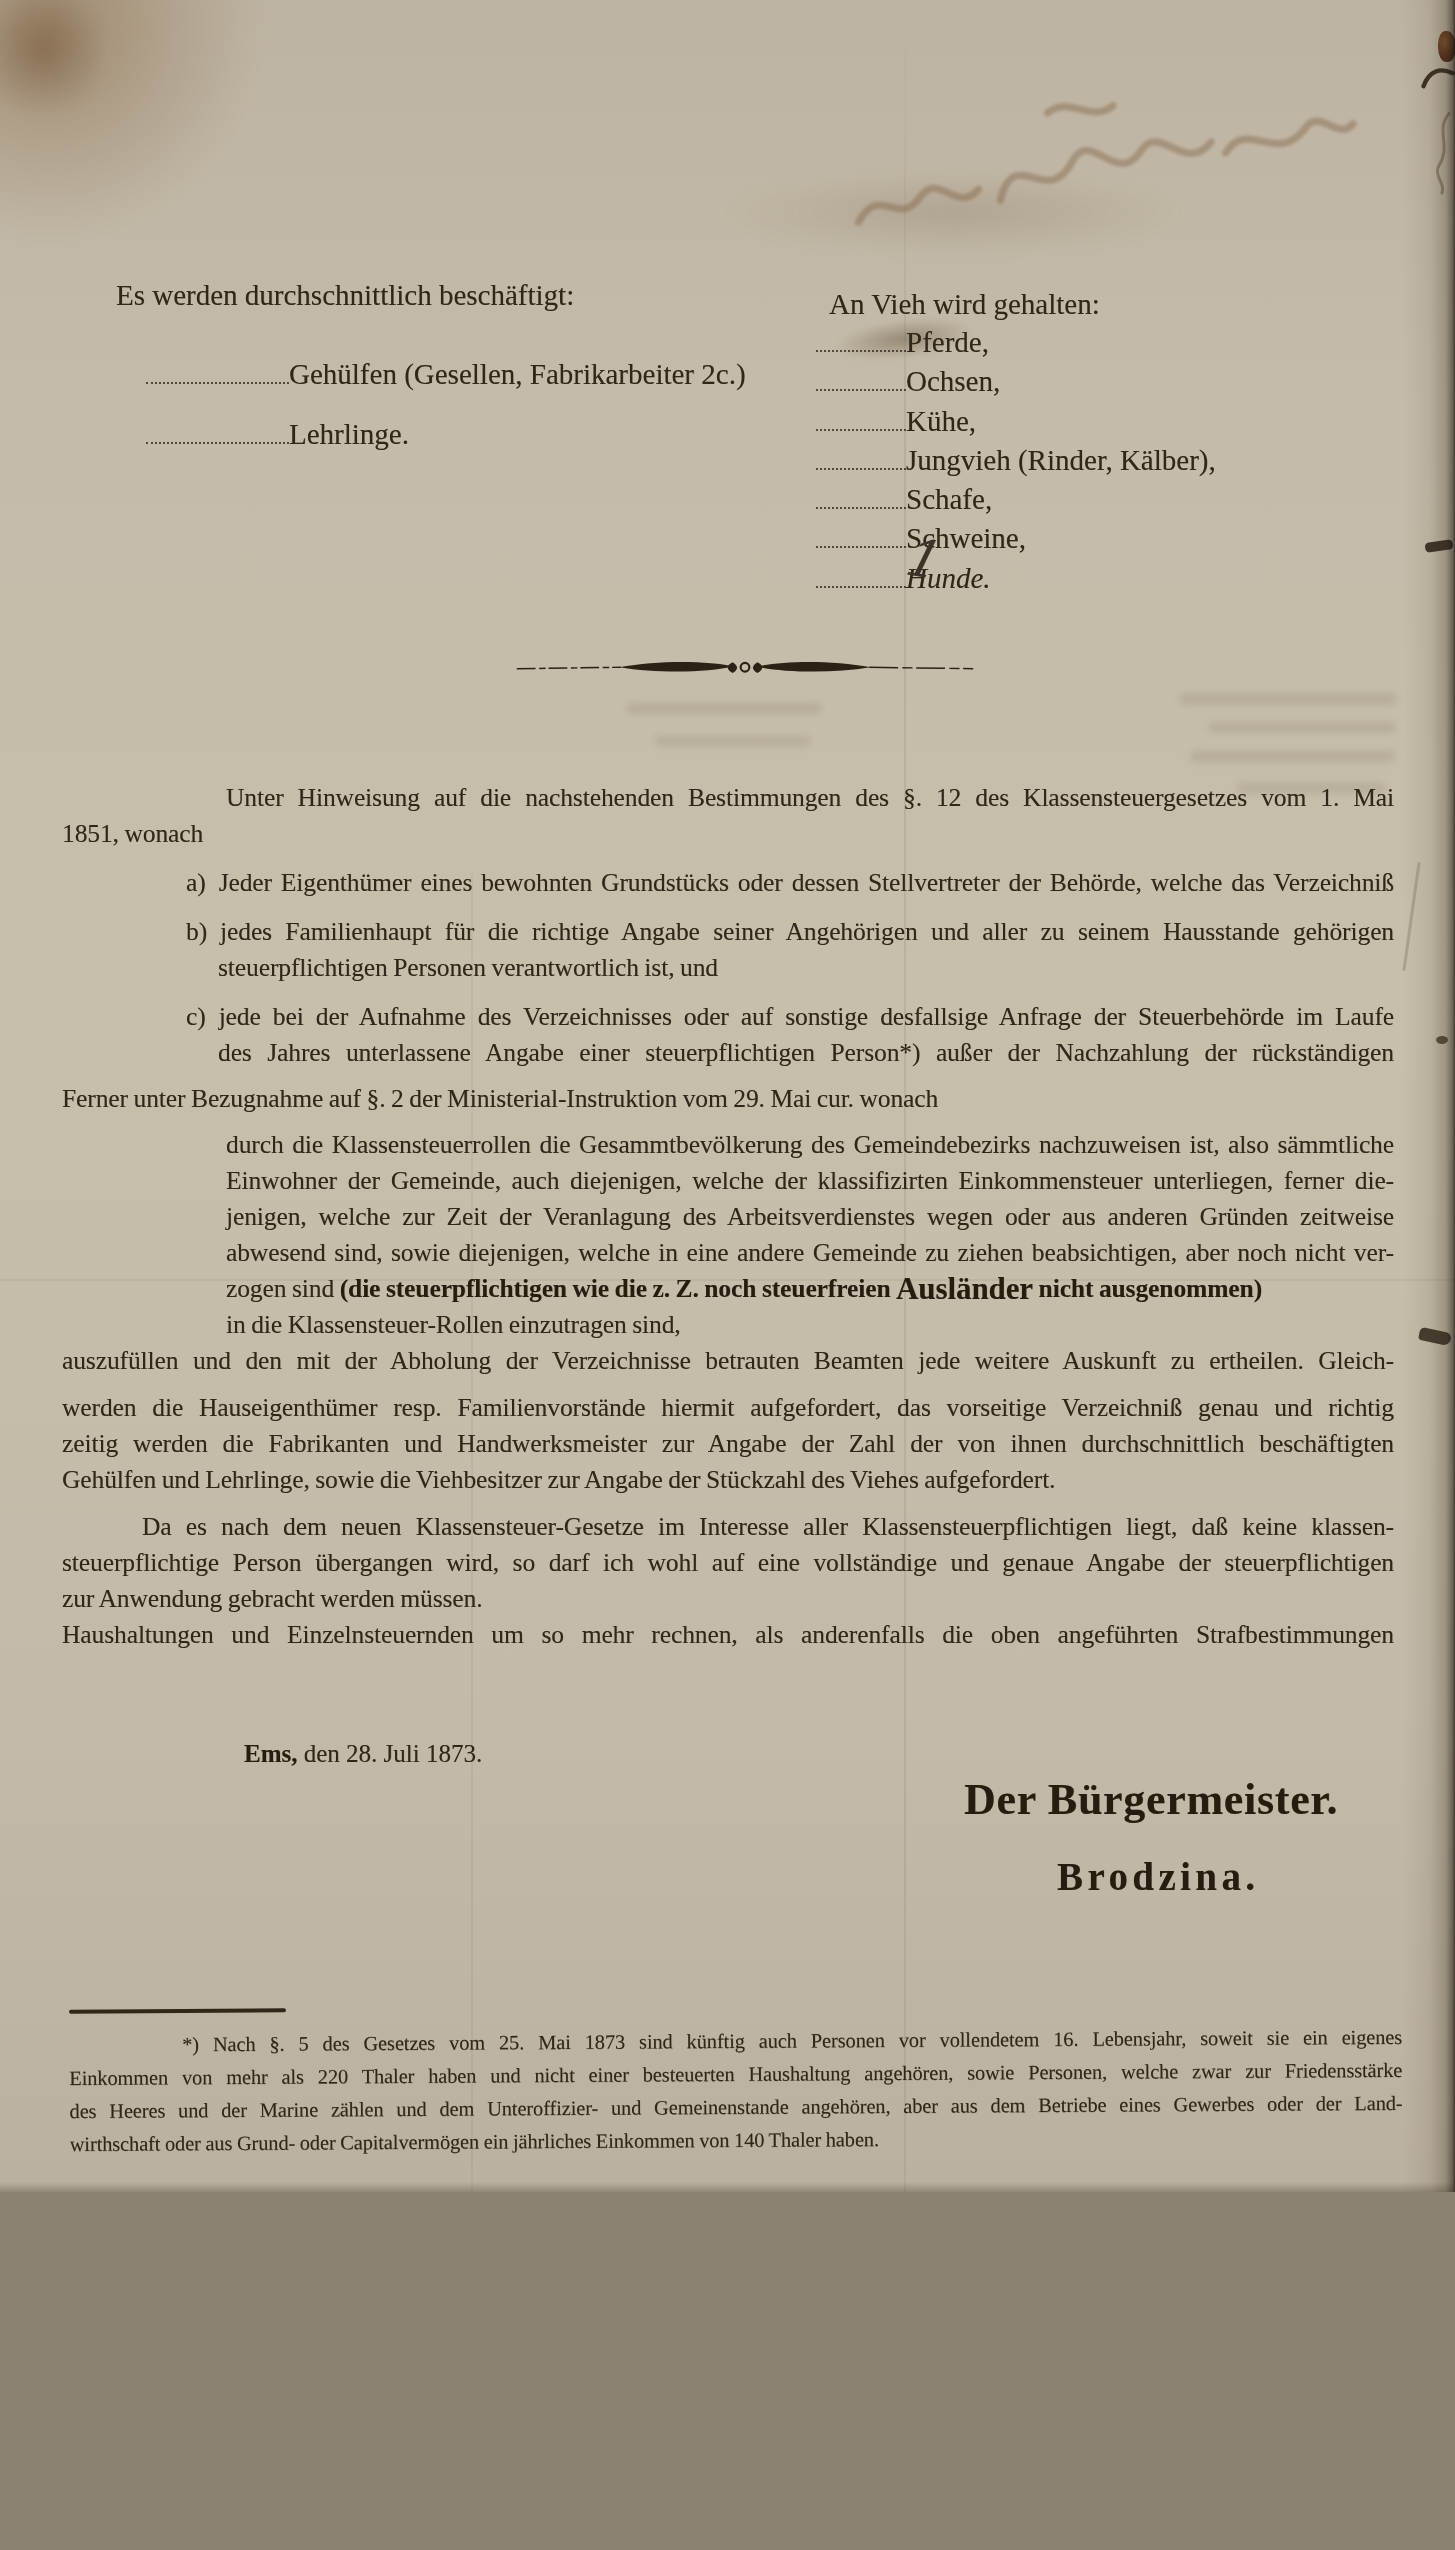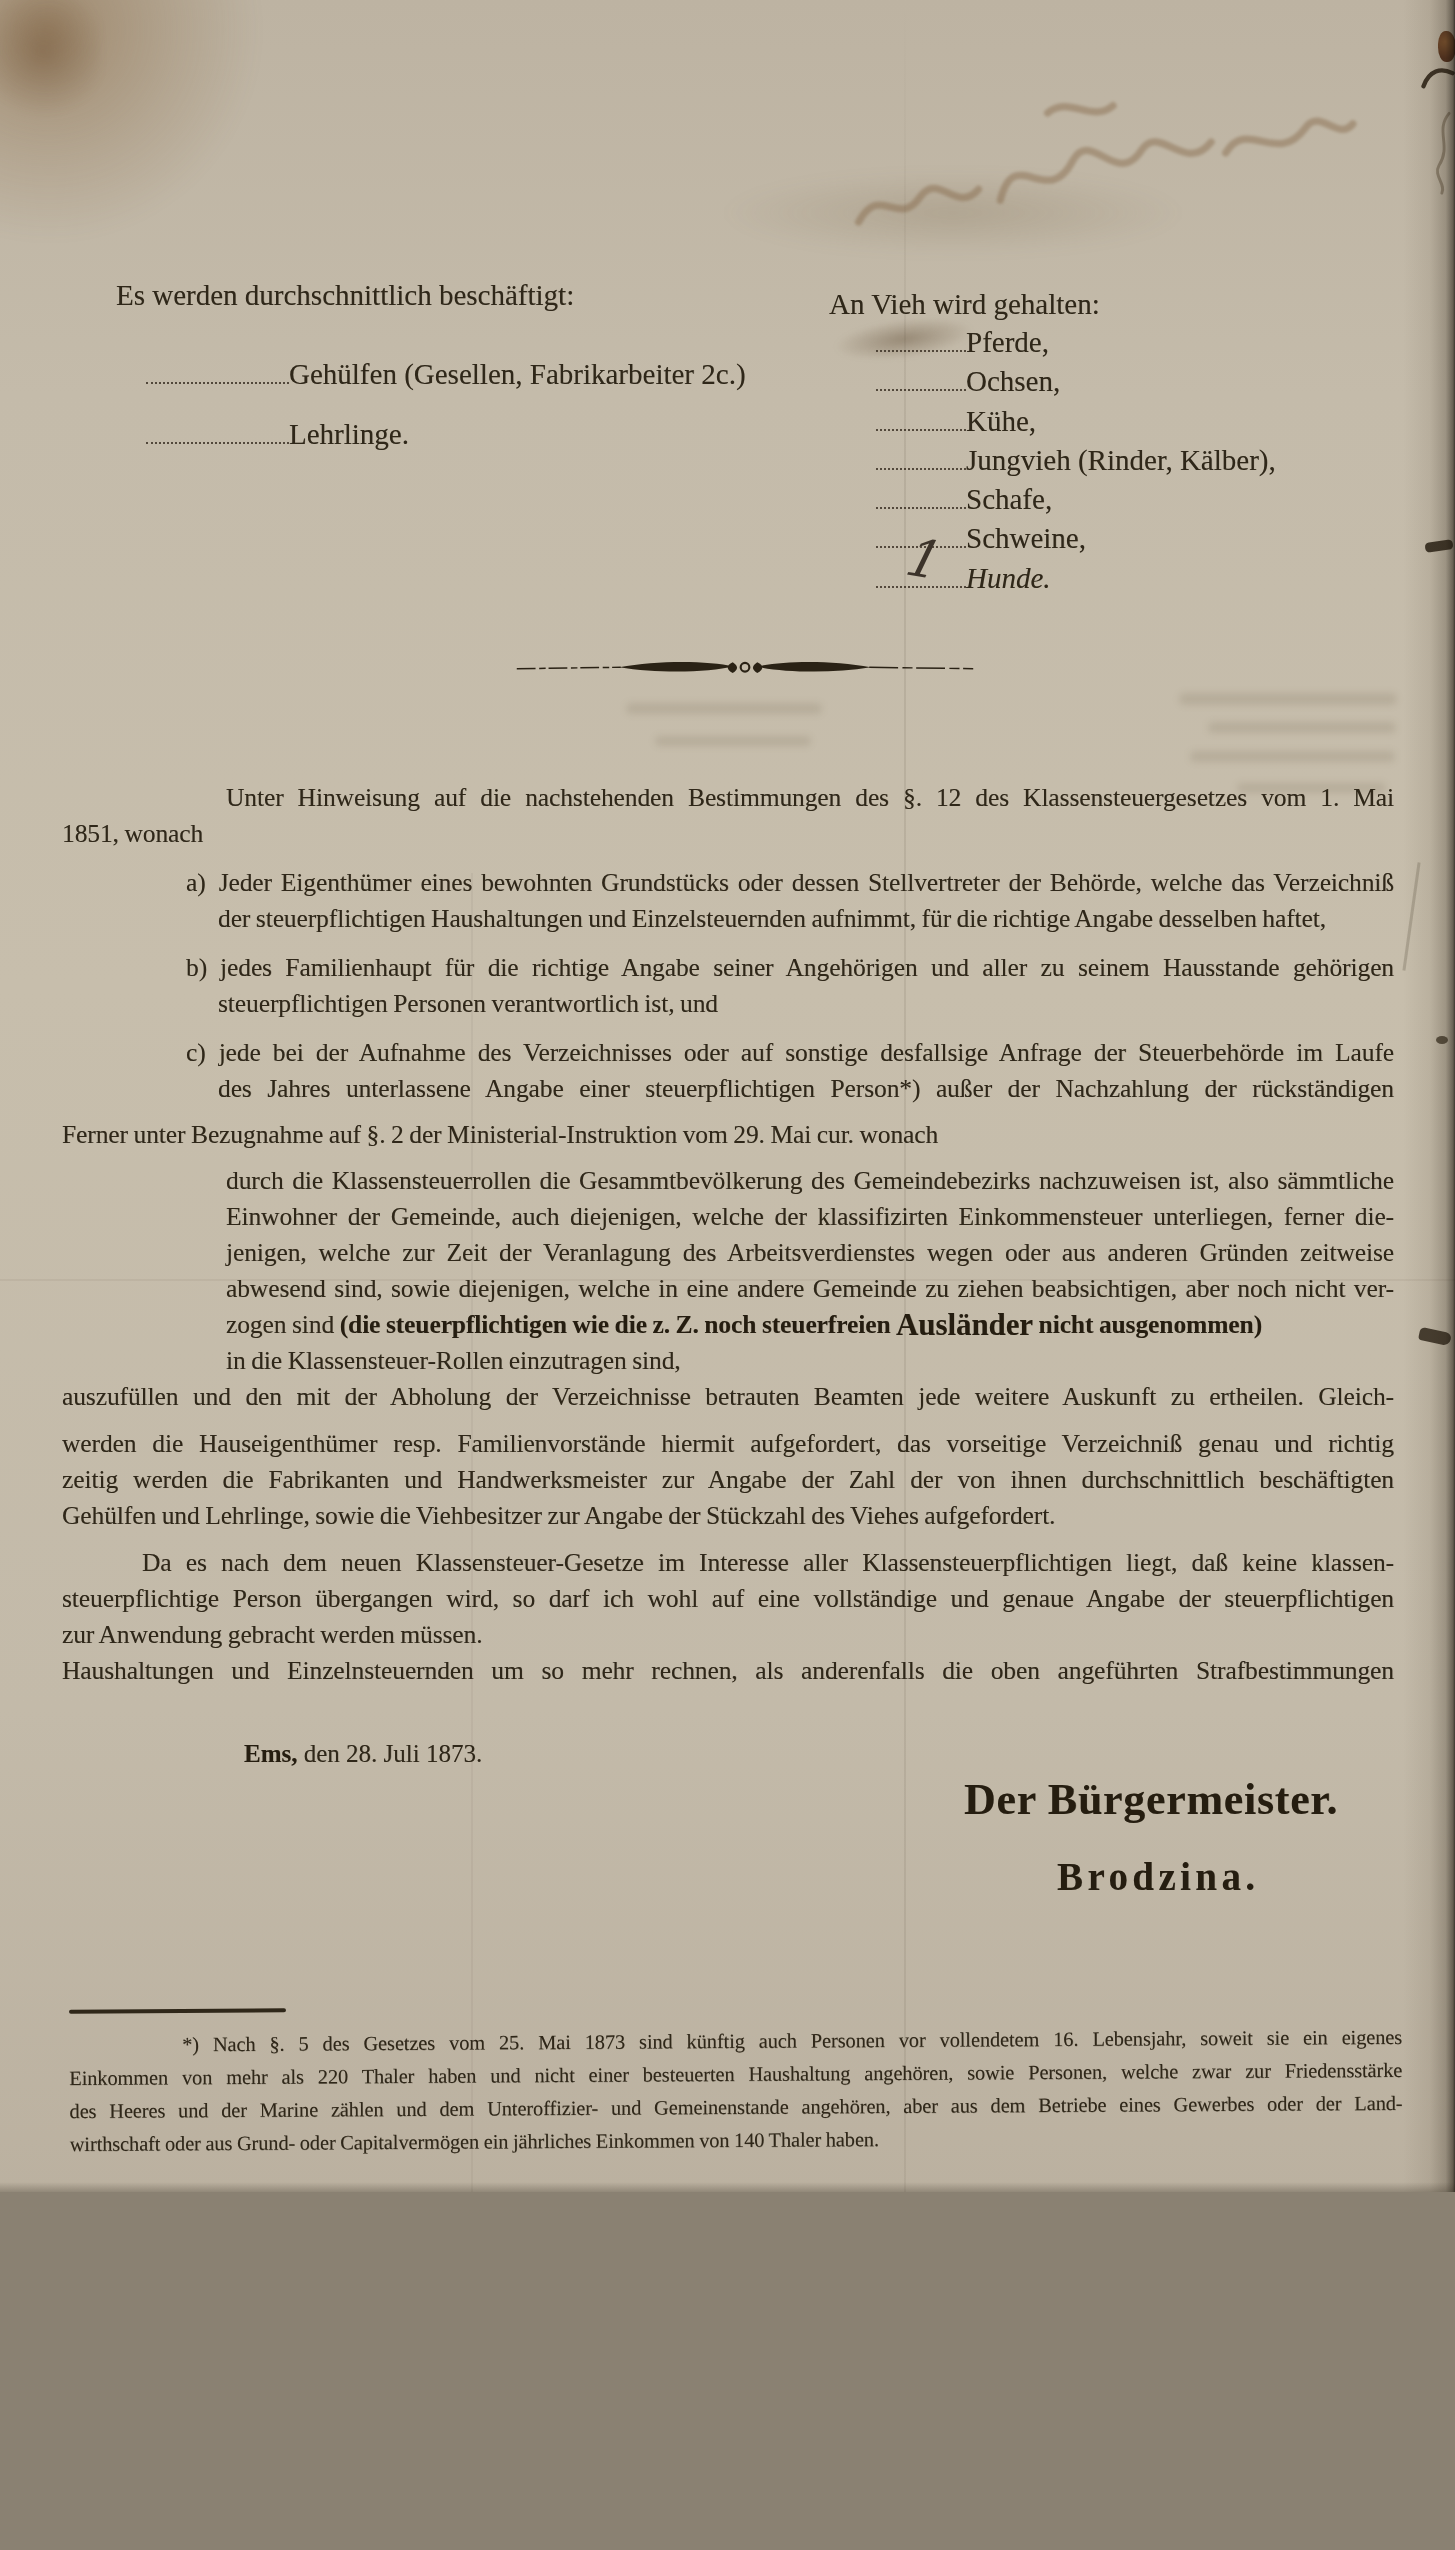--- a/index.html
+++ b/index.html
@@ -45,21 +45,21 @@
 
   
   .emp-head{left:116px;top:279px;font-size:29px;}
   .emp-row1{left:146px;top:358px;}
   .emp-row2{left:146px;top:418px;}
   .lvs-head{left:829px;top:288px;font-size:29px;}
   .row{display:flex;align-items:baseline;font-size:29px;}
   .dots{display:inline-block;border-bottom:2.2px dotted rgba(62,52,40,.85);}
   .dots-emp{width:143px;}
   .dots-lvs{width:90px;}
-  .lvs-row{left:876px;}
+  .lvs-row{left:816px;}
   .hand-one{left:908px;top:533px;font-family:"DejaVu Serif",serif;font-style:italic;
     font-size:52px;color:#3c332a;transform:rotate(9deg) skewX(-6deg);line-height:1;}
 
   .divider{left:512px;top:655px;}
 
   
   .body{left:62px;top:780px;width:1332px;font-size:25.5px;line-height:36px;letter-spacing:-0.1px;word-spacing:-0.7px;}
   .ln{min-height:36px;}
   .j{text-align:justify;text-align-last:justify;}
   .i110{padding-left:80px;} .i155{padding-left:113px;}
@@ -156,21 +156,20 @@
       <path d="M337 10 q 14 7 0 15 q -6 -4 -6 -7.5 q 0 -3.5 6 -7.5 Z" stroke="none"></path>
       <path d="M492 17 L 636 19" stroke-width="2" fill="none" stroke-dasharray="40 6 14 5"></path>
     </g>
   </svg>
 
   <div class="abs body txt">
     <div class="ln j i225">Unter Hinweisung auf die nachstehenden Bestimmungen des §. 12 des Klassensteuergesetzes vom 1. Mai</div>
     <div class="ln">1851, wonach</div>
 
     <div class="ln j i170 g18"><span class="lbl">a)</span><span>Jeder Eigenthümer eines bewohnten Grundstücks oder dessen Stellvertreter der Behörde, welche das Verzeichniß</span></div>
-    <div class="ln i215">der steuerpflichtigen Haushaltungen und Einzelsteuernden aufnimmt, für die richtige Angabe desselben haftet,</div>
 
     <div class="ln j i170 g18"><span class="lbl">b)</span><span>jedes Familienhaupt für die richtige Angabe seiner Angehörigen und aller zu seinem Hausstande gehörigen</span></div>
     <div class="ln i215">steuerpflichtigen Personen verantwortlich ist, und</div>
 
     <div class="ln j i170 g18"><span class="lbl">c)</span><span>jede bei der Aufnahme des Verzeichnisses oder auf sonstige desfallsige Anfrage der Steuerbehörde im Laufe</span></div>
     <div class="ln j i215">des Jahres unterlassene Angabe einer steuerpflichtigen Person*) außer der Nachzahlung der rückständigen</div>
 
     <div class="ln g14">Ferner unter Bezugnahme auf §. 2 der Ministerial-Instruktion vom 29. Mai cur. wonach</div>
 
     <div class="ln j i225 g14">durch die Klassensteuerrollen die Gesammtbevölkerung des Gemeindebezirks nachzuweisen ist, also sämmtliche</div>

